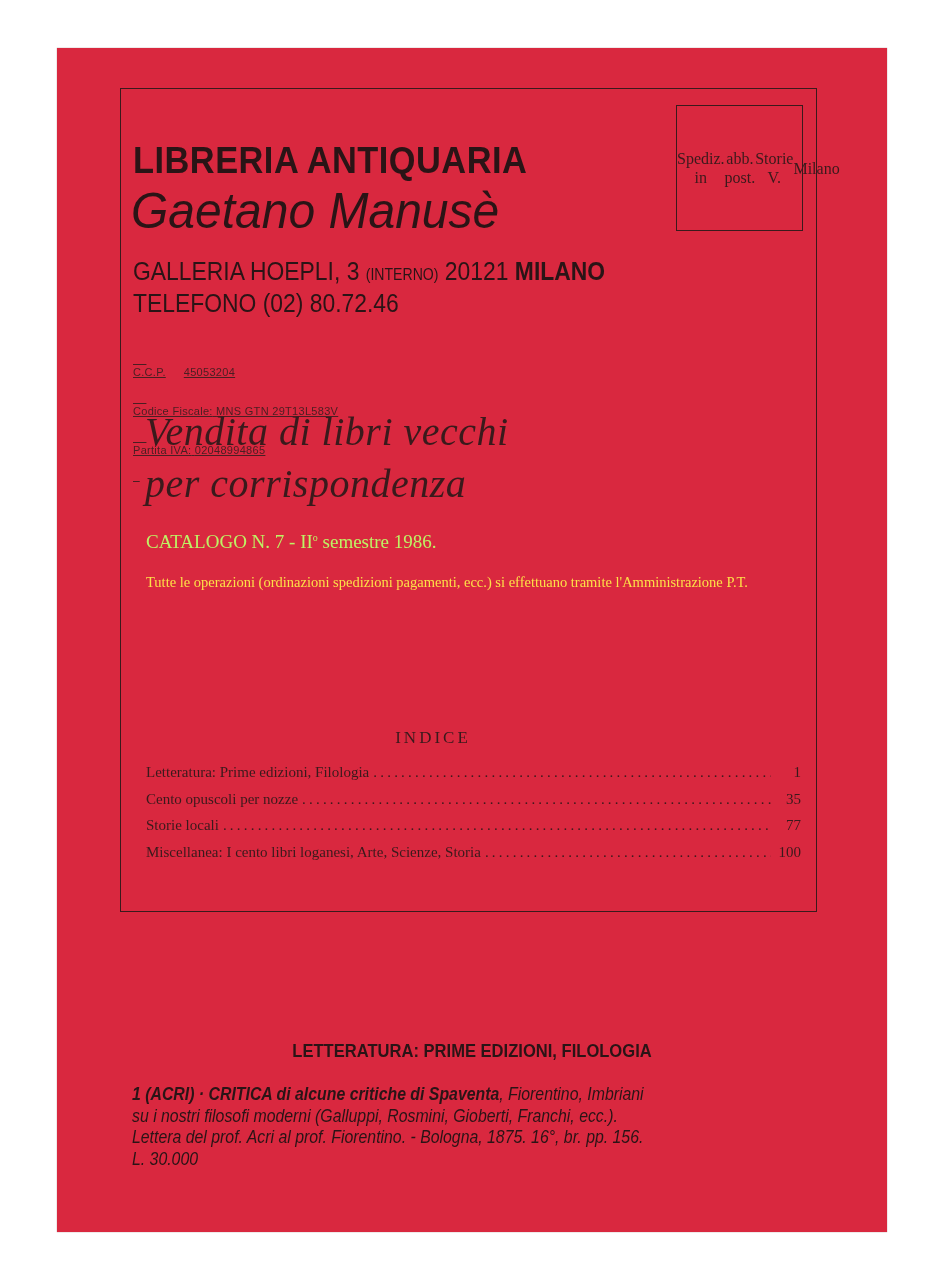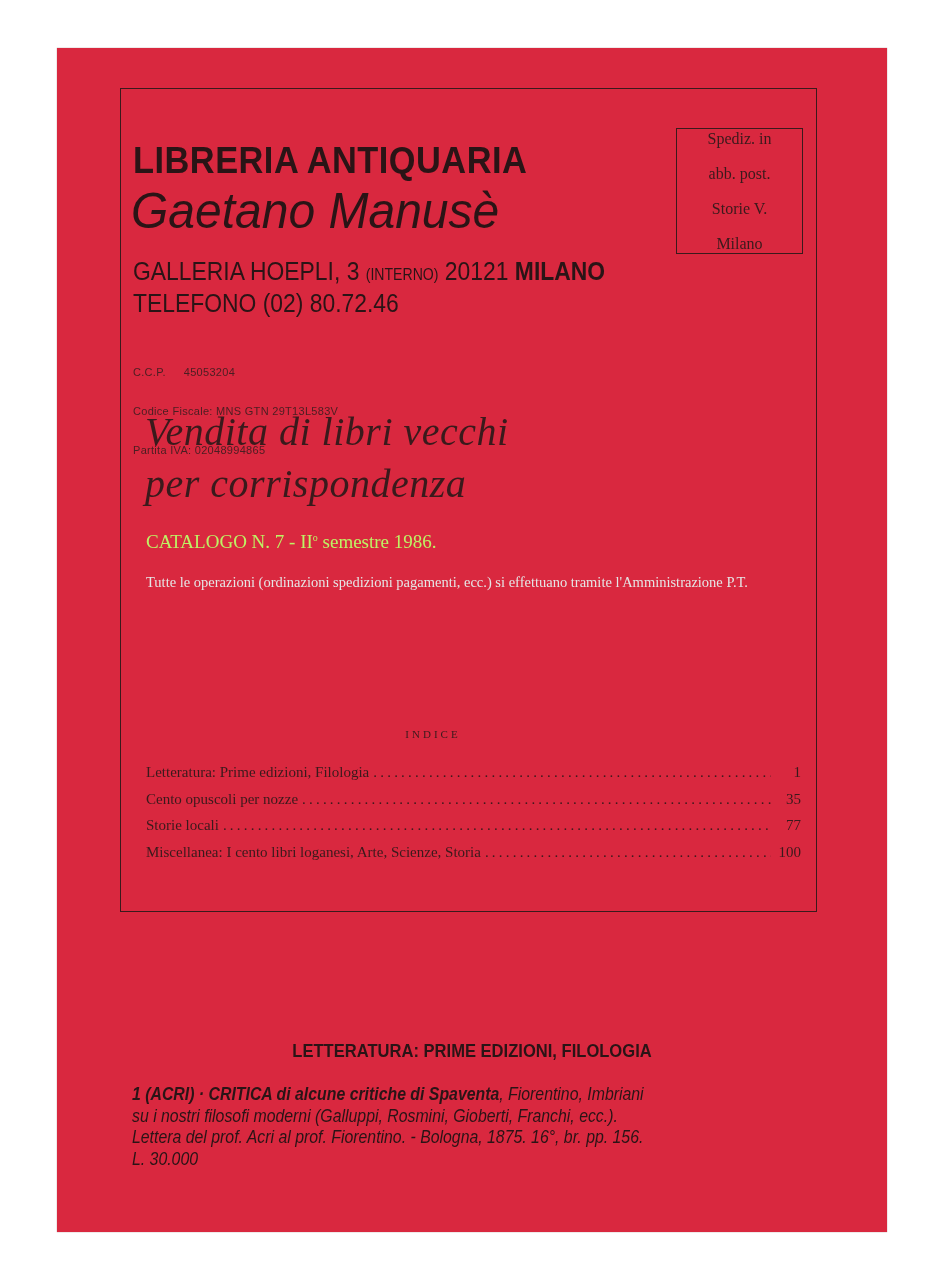--- a/index.html
+++ b/index.html
@@ -12,23 +12,23 @@
   }
   .ink { color:#2a1416; }
   .abs { position:absolute; }
   .outer-box {
     position:absolute; left:63px; top:40px; width:695px; height:822px;
     border:1.5px solid #3a1a1c;
   }
   .stamp-box {
     position:absolute; left:619px; top:57px; width:125px; height:124px;
     border:1.5px solid #3a1a1c;
-    display:flex; flex-direction:column; align-items:center; justify-content:space-between;
+    display:flex; flex-direction:row; align-items:center; justify-content:space-between;
     font-family:"Liberation Serif", "DejaVu Serif", serif; font-size:16px; line-height:19px;
-    color:#3a1a1c; text-align:center;margin-top:23px;
+    color:#3a1a1c; text-align:center;
   }
   .stamp-box span { display:block; }
   .sans { font-family:"Liberation Sans", "DejaVu Sans", sans-serif; }
   .serif { font-family:"Liberation Serif", "DejaVu Serif", serif; }
   .title1 {
     left:76px; top:92px; font-size:37px; font-weight:bold; letter-spacing:0.5px;
     transform:scaleX(0.93); transform-origin:left top; white-space:nowrap;
   }
   .title2 {
     left:74px; top:134px; font-size:50px; font-style:italic; white-space:nowrap;
@@ -39,41 +39,41 @@
     transform:scaleX(0.88); transform-origin:left top;
   }
   .addr .small { font-size:16px; }
   .addr b { font-weight:bold; }
   .tel {
     left:76px; top:240px; font-size:26px; white-space:nowrap;
     transform:scaleX(0.88); transform-origin:left top;
   }
   .fiscal {
     left:76px; top:292px; font-size:11px; line-height:13px; white-space:pre;
-    letter-spacing:0.3px; color:#4a1e22;
+    letter-spacing:0.3px; color:#4a1e22;text-decoration:underline;
   }
   .fiscal .gap { display:inline-block; width:18px; }
   .subtitle {
     left:88px; top:358px; font-size:40px; font-style:italic; line-height:52px;
     color:#3a1a1c; letter-spacing:0.5px;
   }
   .catalog {
     left:89px; top:483px; font-size:19px; color:#bef264; white-space:nowrap;
   }
   .catalog sup { font-size:10px; }
   .ops {
     left:89px; top:526px; width:656px; font-size:14.5px; line-height:17px;
-    color:#e5e5e5; text-align:justify;
+    color:#fde047; text-align:justify;
   }
   .stampe {
     left:89px; top:597px; width:656px; font-size:14.5px; line-height:18px;
     color:#2a1416; font-weight:bold; text-align:justify;
   }
   .indice-title {
-    left:63px; width:626px; top:680px; text-align:center; font-size:11px;
+    left:63px; width:626px; top:680px; text-align:center; font-size:17px;
     letter-spacing:3px; color:#3a1a1c;
   }
   .index-list { left:89px; top:716px; width:655px; }
   .index-row {
     display:flex; align-items:baseline; font-size:15px; height:26.5px; color:#3a1a1c;
   }
   .index-row .label { white-space:nowrap; }
   .index-row .dots {
     flex:1; overflow:hidden; white-space:nowrap; margin:0 4px; letter-spacing:3.2px;
   }

